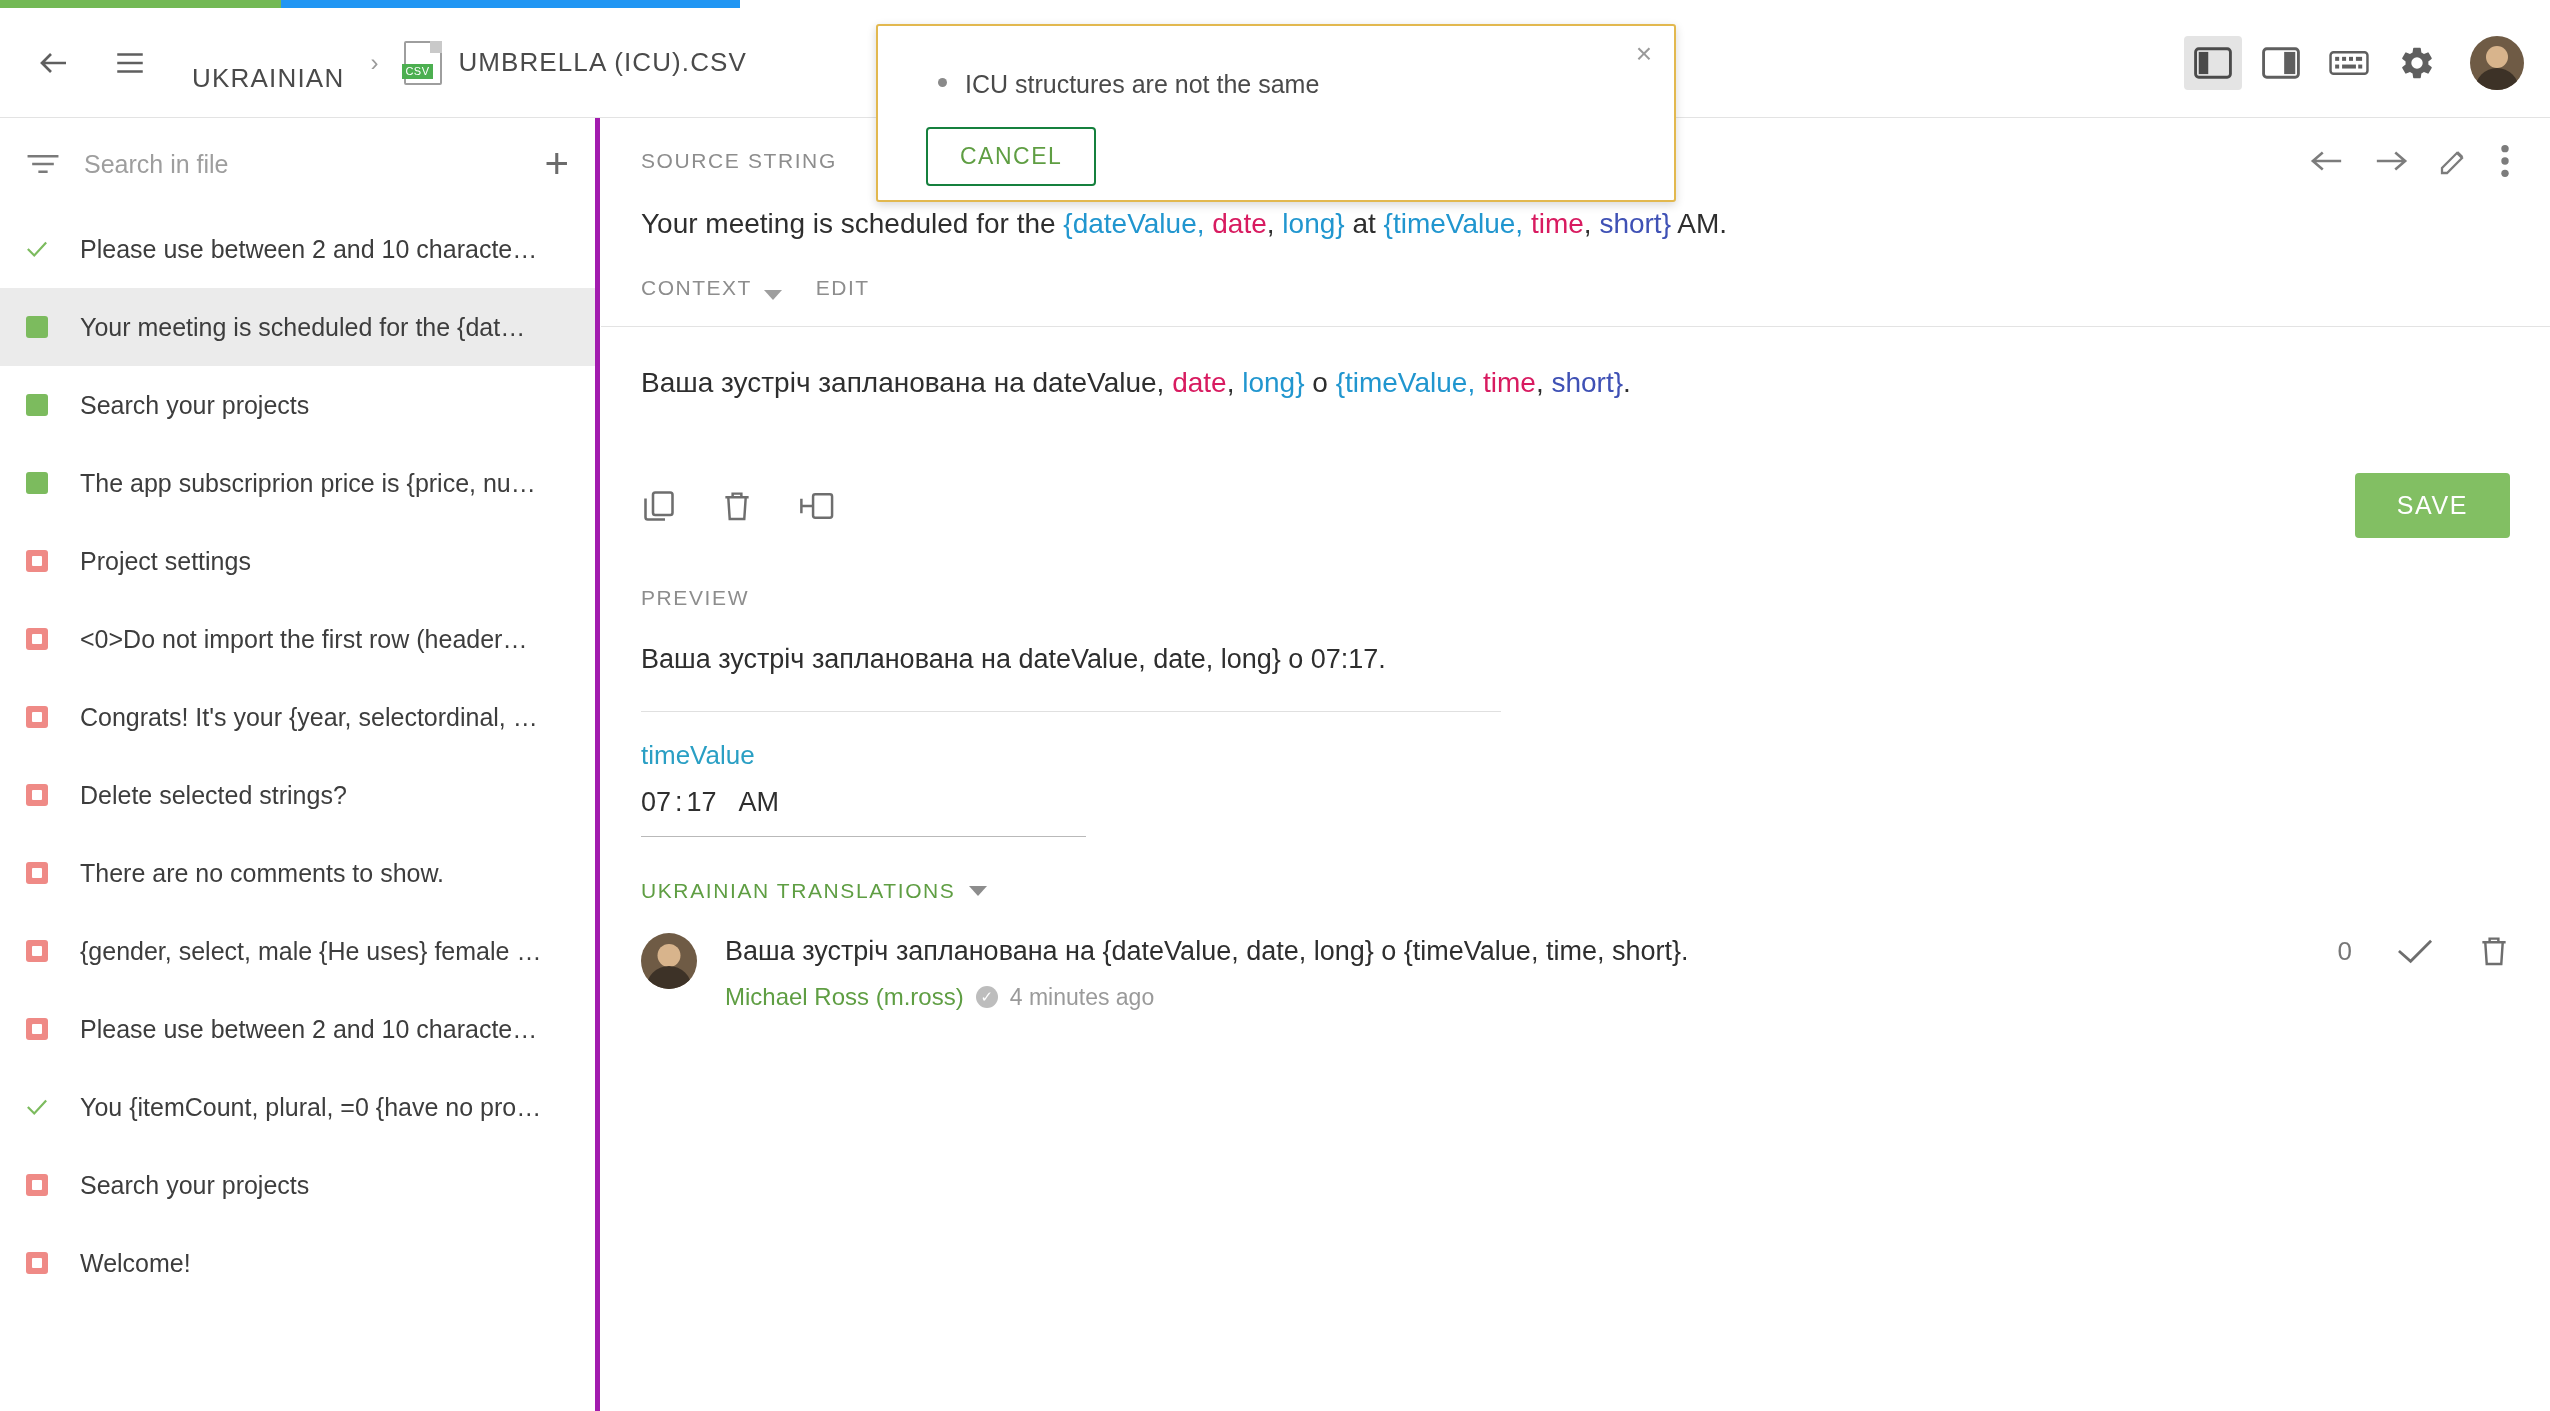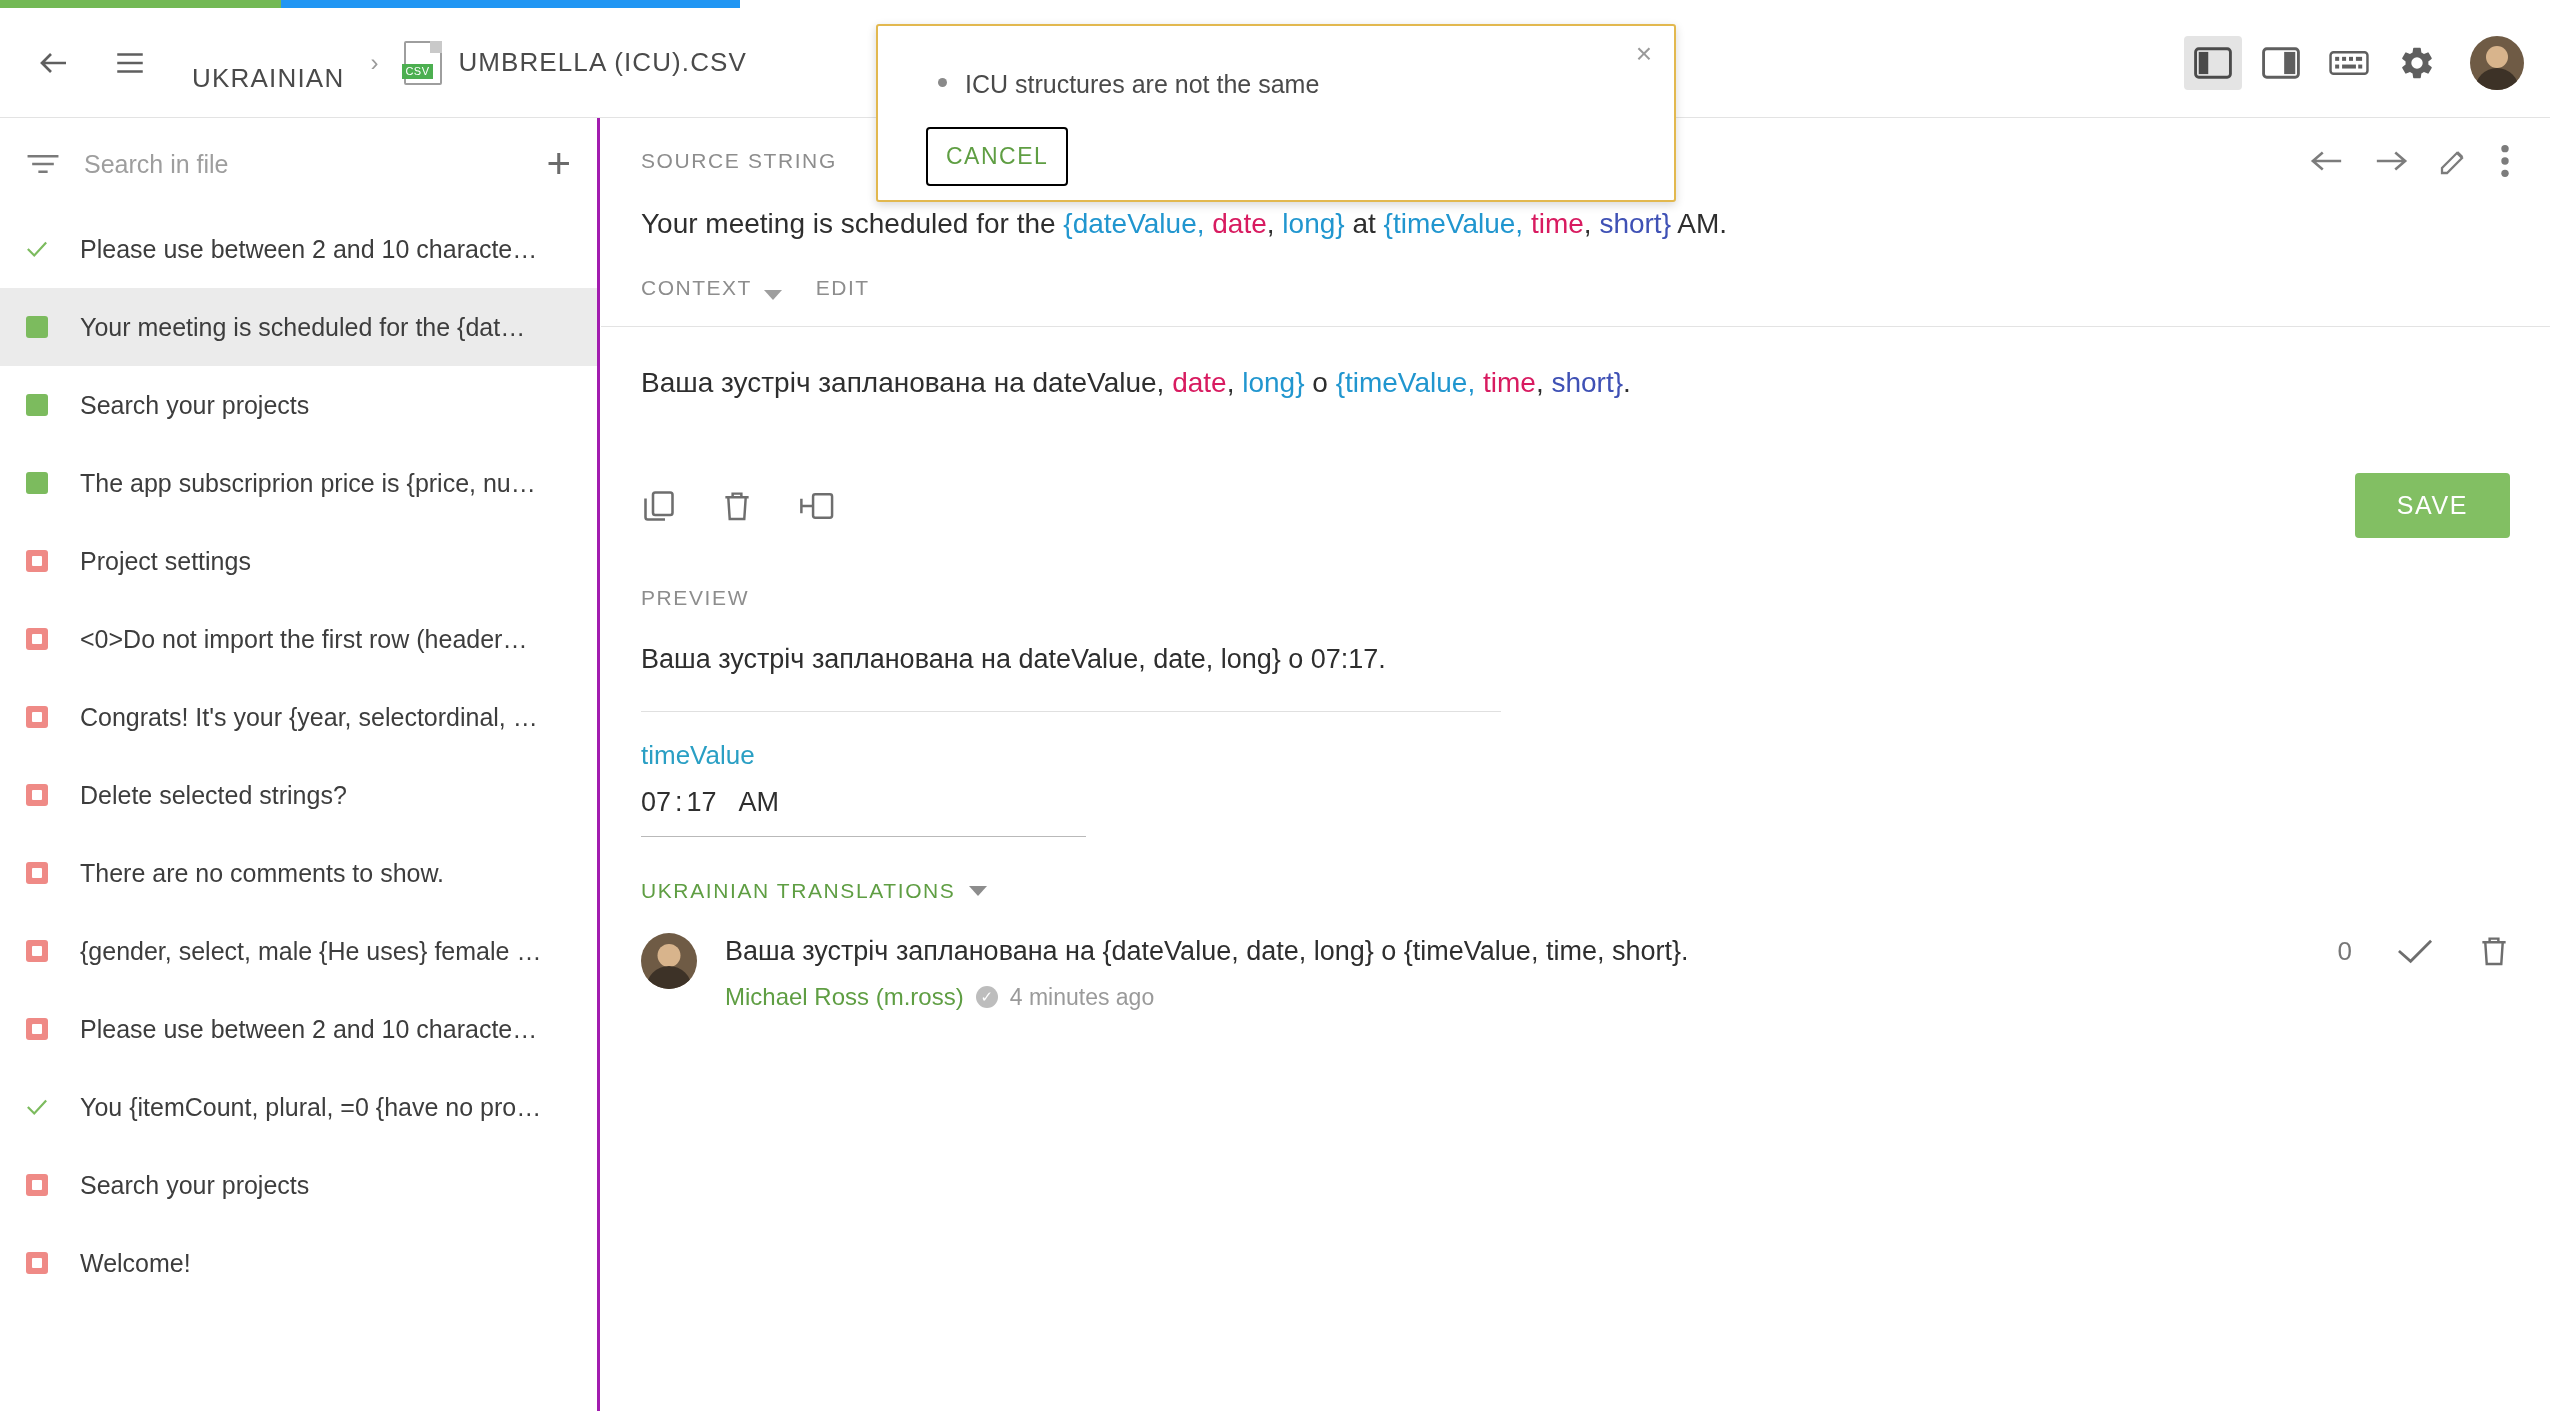--- a/index.html
+++ b/index.html
@@ -117,21 +117,21 @@
     background: #3d3227;
   }
 
   
   .sidebar {
     position: absolute;
     top: 118px; left: 0;
     width: 600px;
     height: 1293px;
     background: #fff;
-    border-right: 3px solid #a21caf;
+    border-right: 5px solid #a21caf;
     overflow: hidden;
   }
   .search-row {
     height: 92px;
     display: flex; align-items: center;
     padding: 0 26px;
   }
   .filter-icon { margin-right: 22px; color: #7a7a7a; cursor: pointer; }
   .search-input {
     flex: 1;
@@ -370,26 +370,26 @@
     display: flex; align-items: baseline; gap: 18px;
   }
   .toast-bullet {
     width: 9px; height: 9px; border-radius: 50%;
     background: #8a8a8a; flex: 0 0 auto;
     position: relative; top: -6px;
   }
   .toast-cancel {
     margin: 28px 0 0 48px;
     display: inline-block;
-    border: 2px solid #000000;
+    border: 2px solid #15803d;
     color: #5f9e43;
     background: #fff;
     font-size: 23px;
     letter-spacing: 1.5px;
-    padding: 14px 18px;
+    padding: 14px 32px;
     border-radius: 4px;
     cursor: pointer;
     font-family: "Liberation Sans", sans-serif;
   }
 
   svg { display: block; }
 </style>
 </head>
 <body>
 

